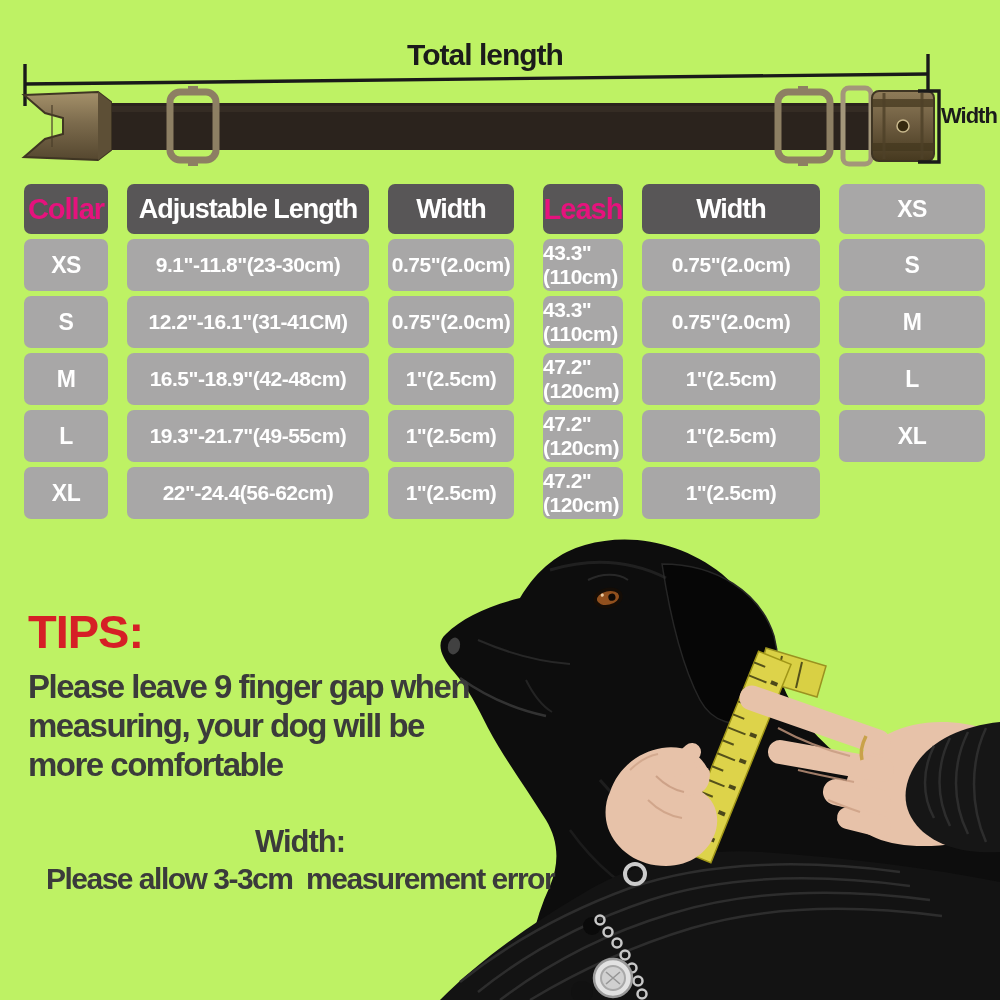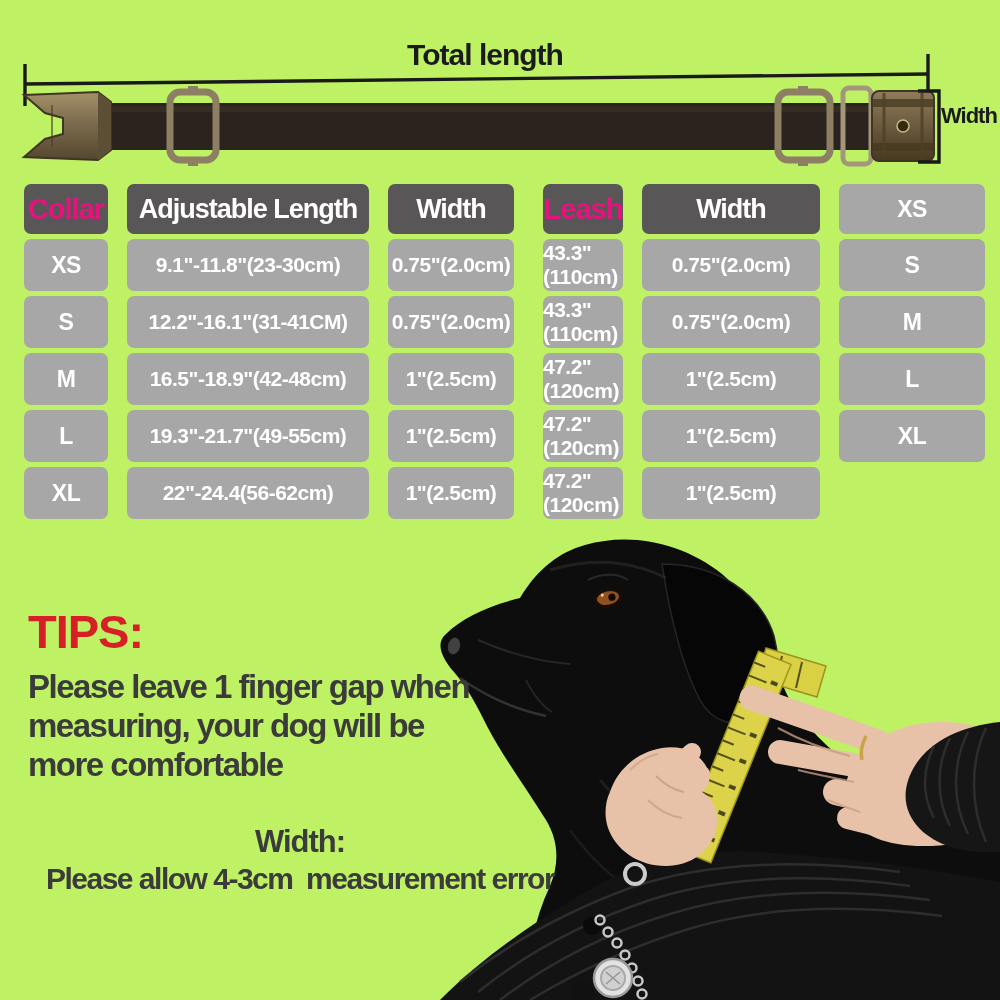--- a/index.html
+++ b/index.html
@@ -152,23 +152,23 @@
     <div class="tcell body size">L</div>
     <div class="tcell body">47.2"(120cm)</div>
     <div class="tcell body">1"(2.5cm)</div>
 
     <div class="tcell body size">XL</div>
     <div class="tcell body">47.2"(120cm)</div>
     <div class="tcell body">1"(2.5cm)</div>
   </div>
 
   <div class="abs" id="tips-heading">TIPS:</div>
-  <div class="abs" id="tips-body">Please leave 1 finger gap when measuring, your dog will be more comfortable</div>
+  <div class="abs" id="tips-body">Please leave 9 finger gap when measuring, your dog will be more comfortable</div>
   <div class="abs" id="note-heading">Width:</div>
-  <div class="abs" id="note-body">Please allow 4-3cm  measurement error</div>
+  <div class="abs" id="note-body">Please allow 3-3cm  measurement error</div>
 
   <svg class="abs" id="dog-photo" width="570" height="470" viewBox="0 0 570 470">
 
     <g>
       <path fill="#0d0d0d" d="M 155,15
         C 200,2 252,12 292,44 C 318,66 336,96 344,128
         C 350,152 360,176 378,196 C 404,226 436,248 470,262
         C 505,276 540,286 570,290 L 570,470 L 95,470
         C 96,430 104,390 120,356 C 130,332 128,310 116,290
         C 96,258 74,228 58,198 C 48,178 38,158 24,142

